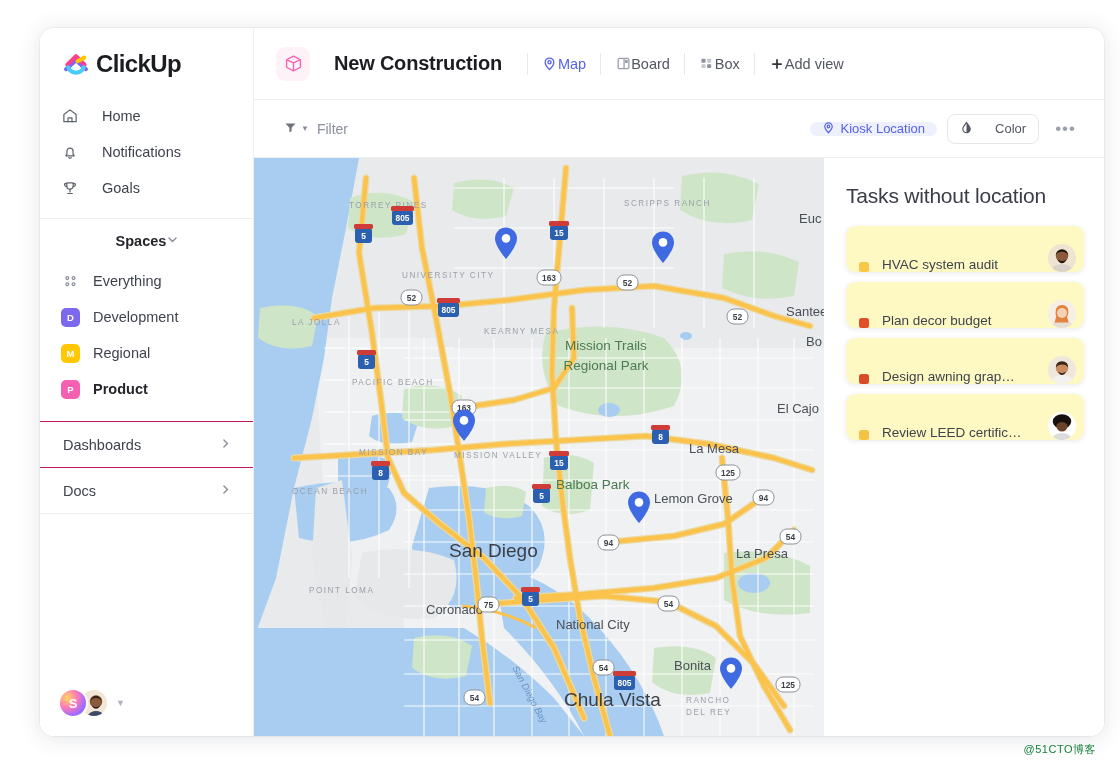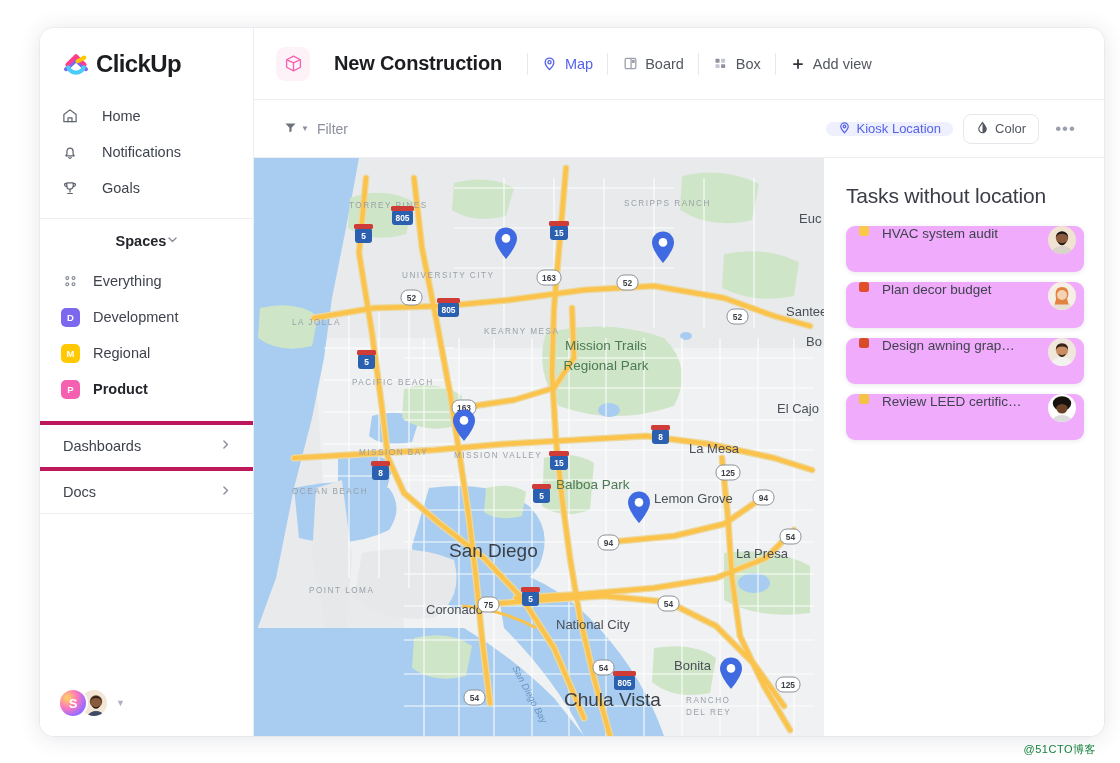--- a/index.html
+++ b/index.html
@@ -63,21 +63,21 @@
     border-radius: 5px;
     display: flex; align-items: center; justify-content: center;
     font-size: 9.5px; font-weight: 700; color: #fff;
   }
   .space-item .lbl { font-size: 14.5px; color: #3f434d; }
   .space-item.active .lbl { font-weight: 700; color: #24262c; }
 
   .sb-row {
     display: flex; align-items: center; justify-content: space-between;
     height: 46px; padding: 0 21px 0 23px; cursor: pointer;
-    border-top: 4px solid #be185d;
+    border-top: 1px solid #be185d;
   }
   .sb-row .lbl { font-size: 14.5px; color: #3f434d; }
 
   .sidebar-footer {
     position: absolute; left: 0; bottom: 0;
     width: 100%; padding: 14px 18px 18px 18px;
     display: flex; align-items: center;
   }
   .ws-avatar {
     width: 30px; height: 30px; border-radius: 50%;
@@ -105,21 +105,21 @@
   .list-icon {
     width: 34px; height: 34px; border-radius: 9px;
     background: #fdf2f7; display: flex; align-items: center; justify-content: center;
     flex: 0 0 34px;
   }
   .list-title { font-size: 20px; font-weight: 700; color: #1b1d21; margin-left: 24px; letter-spacing: -.2px; }
 
   .view-tabs { display: flex; align-items: center; margin-left: 22px; }
   .vsep { width: 1px; height: 22px; background: #e7e8ed; margin: 0 3px; }
   .view-tab {
-    display: flex; align-items: center; gap: 7px;
+    display: flex; align-items: center; 
     padding: 6px 11px; border-radius: 7px; cursor: pointer;
     font-size: 14.5px; color: #53575f;
   }
   .view-tab.active { color: #5562ec; font-weight: 500; }
   .view-tab .tico { width: 16px; height: 16px; display: flex; align-items: center; justify-content: center; }
 
   .toolbar {
     height: 58px; flex: 0 0 58px;
     display: flex; align-items: center;
     padding: 0 22px 0 22px;
@@ -131,21 +131,21 @@
     color: #8a8f9b; font-size: 14px;
   }
   .tb-spacer { flex: 1; }
   .pill-loc {
     display: flex; align-items: center; gap: 6px;
     height: 14px; padding: 0 12px; border-radius: 7px;
     background: #eef0fd; color: #5562ec; font-size: 13px; cursor: pointer;
     margin-right: 10px;
   }
   .pill-color {
-    display: flex; align-items: center; gap: 6px;
+    display: flex; align-items: center; gap: 22px;
     height: 30px; padding: 0 12px; border-radius: 8px;
     border: 1px solid #e4e6eb; background: #fff;
     color: #53575f; font-size: 13px; cursor: pointer;
   }
   .more-btn {
     margin-left: 10px; color: #9aa0ab; font-size: 17px;
     cursor: pointer; padding: 2px 6px; border-radius: 6px;
     letter-spacing: 1px; line-height: 1;
   }
 
@@ -158,22 +158,22 @@
   .pin { position: absolute; width: 26px; height: 34px; transform: translate(-50%,-100%); cursor: pointer; }
 
   
   .tasks-panel {
     width: 280px; flex: 0 0 280px;
     background: #ffffff; padding: 26px 20px 0 22px;
     overflow-y: auto;
   }
   .panel-title { font-size: 21px; font-weight: 400; color: #3a3d45; letter-spacing: -.2px; margin-bottom: 18px; }
   .task-card {
-    display: flex; align-items: flex-start;
-    background: #f0abfc; border-radius: 9px;
+    display: flex; align-items: flex-end;
+    background: #fef9c3; border-radius: 9px;
     box-shadow: 0 1px 5px rgba(40,45,70,.11);
     height: 46px; padding: 0 8px 0 13px;
     margin-bottom: 10px; cursor: pointer;
   }
   .task-sq { width: 10px; height: 10px; border-radius: 2.5px; flex: 0 0 10px; }
   .task-name {
     flex: 1; font-size: 13.5px; color: #3f434d;
     margin-left: 13px; white-space: nowrap; overflow: hidden;
   }
   .task-av { width: 28px; height: 28px; border-radius: 50%; overflow: hidden; flex: 0 0 28px; margin-left: 6px; }

